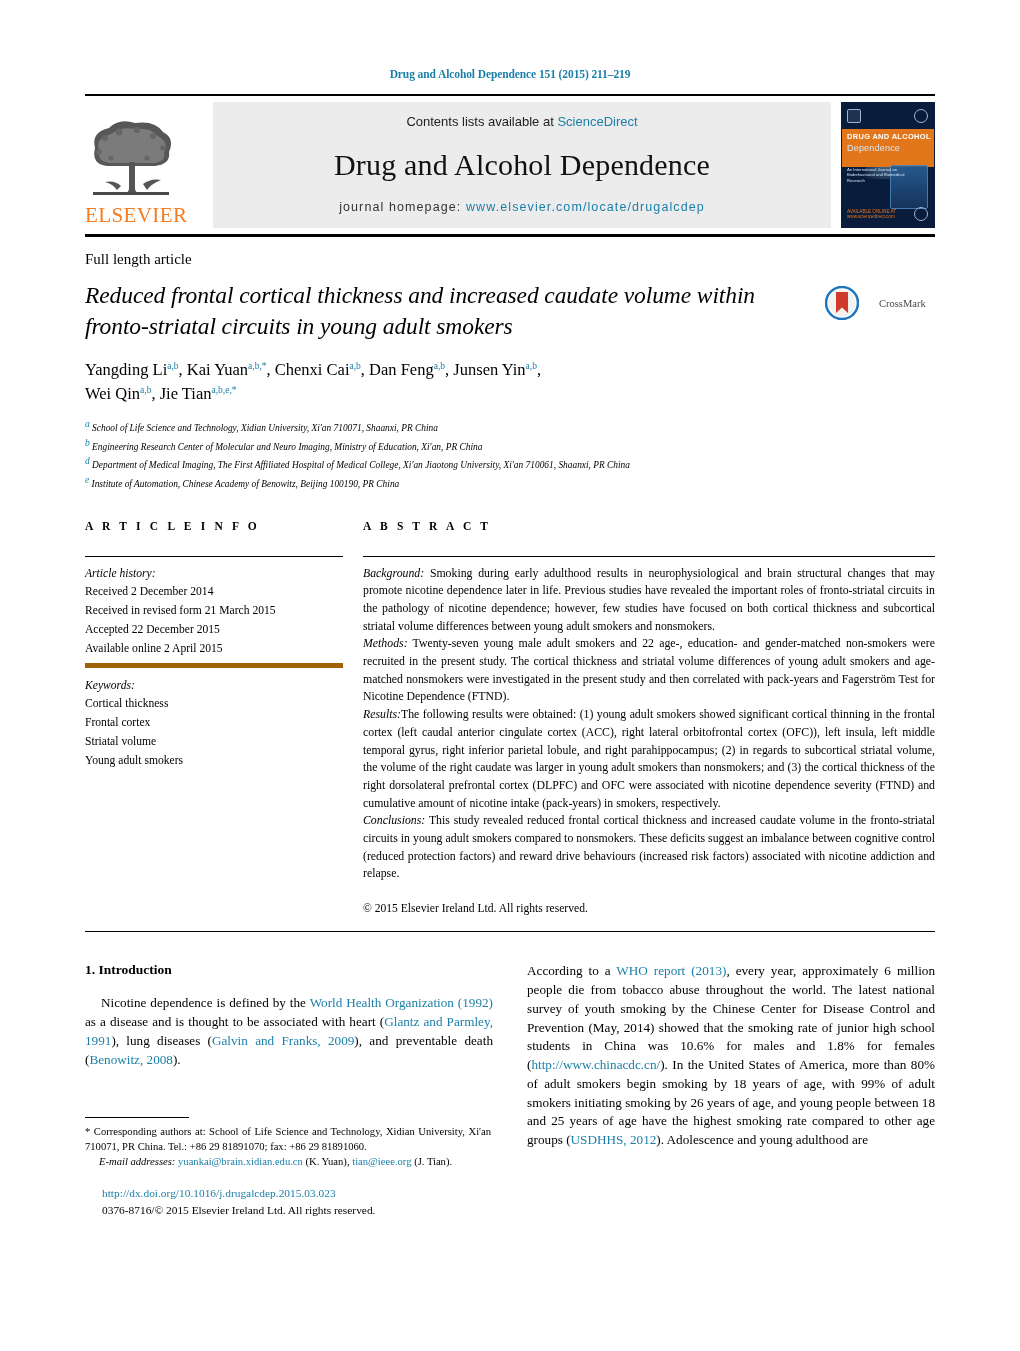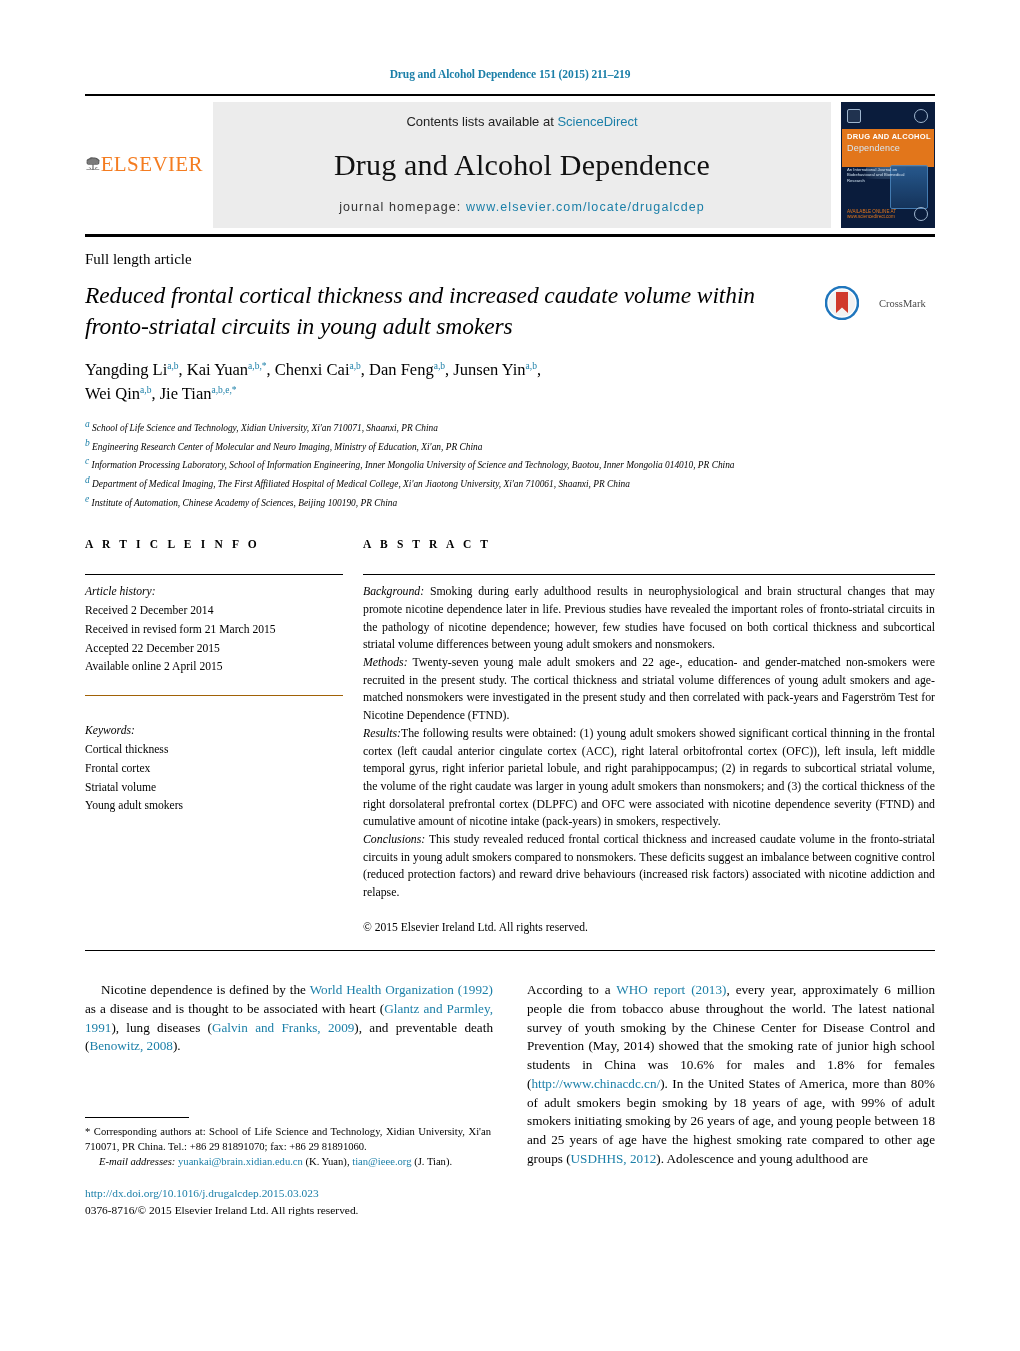--- a/index.html
+++ b/index.html
@@ -36,23 +36,22 @@
   .masthead {
     display: flex;
     align-items: stretch;
     height: 126px;
     margin-top: 6px;
   }
   .elsevier-logo {
     width: 118px;
     flex: 0 0 118px;
     display: flex;
-    flex-direction: row;
+    flex-direction: column;
     justify-content: flex-end;
-    align-items: center;
     padding-bottom: 2px;
   }
   .tree-svg { display:block; }
   .elsevier-word {
     font-family: "Liberation Serif", serif;
     color: #F47C20;
     font-size: 21px;
     letter-spacing: 0.4px;
     line-height: 1;
     margin-top: 1px;
@@ -187,21 +186,21 @@
   .sechead {
     font-family: "Liberation Serif", serif;
     font-size: 11.5px;
     font-weight: bold;
     letter-spacing: 3.2px;
     margin-bottom: 24px;
   }
   .hr-thin { border-top: 1px solid #000; margin: 0 0 8px 0; }
   .info-body { font-family:"Liberation Serif", serif; font-size: 11.6px; line-height: 1.62; }
   .info-label { font-style: italic; }
-  .kw-block { margin-top: 18px; padding-top: 26px; border-top: 1px solid #a16207; }
+  .kw-block { margin-top: 4px; padding-top: 9px; border-top: 5px solid #a16207; }
 
   .abs-body {
     font-family:"Liberation Serif", serif;
     font-size: 11.8px;
     line-height: 1.5;
     text-align: justify;
   }
   .abs-body p { margin: 0; }
   .abs-lead { font-style: italic; font-weight: normal; }
   .copyright { text-align: left; margin-top: 17px; font-size: 11.6px; }
@@ -245,21 +244,21 @@
   .fn-rule { border-top: 1px solid #000; width: 104px; margin-bottom: 6px; }
   .fn {
     font-family: "Liberation Serif", serif;
     font-size: 10.6px;
     line-height: 1.42;
     text-align: justify;
   }
   .fn .ital { font-style: italic; }
   .doi-block {
     position: absolute;
-    left: 85px;
+    left: 102px;
     bottom: 28px;
     font-family: "Liberation Serif", serif;
     font-size: 11.4px;
     line-height: 1.5;
   }
   .doi-link { color:#1b7fa8; }
   .issn-line { font-weight: normal; }
 </style>
 </head>
 <body>
@@ -348,23 +347,22 @@
         Yangding Li<sup>a,b</sup>, Kai Yuan<sup>a,b,<span class="star">*</span></sup>, Chenxi Cai<sup>a,b</sup>, Dan Feng<sup>a,b</sup>, Junsen Yin<sup>a,b</sup>,
       </div>
       <div>
         Wei Qin<sup>a,b</sup>, Jie Tian<sup>a,b,e,<span class="star">*</span></sup>
       </div>
     </div>
 
     <div class="affs">
       <div class="aff"><sup>a</sup> <span>School of Life Science and Technology, Xidian University, Xi'an 710071, Shaanxi, PR China</span></div>
       <div class="aff"><sup>b</sup> <span>Engineering Research Center of Molecular and Neuro Imaging, Ministry of Education, Xi'an, PR China</span></div>
-      <div class="aff"><sup>c</sup> <span>Information Processing Laboratory, School of Information Engineering, Inner Mongolia University of Science and Technology, Baotou, Inner Mongolia 014010, PR China</span></div>
       <div class="aff"><sup>d</sup> <span>Department of Medical Imaging, The First Affiliated Hospital of Medical College, Xi'an Jiaotong University, Xi'an 710061, Shaanxi, PR China</span></div>
-      <div class="aff"><sup>e</sup> <span>Institute of Automation, Chinese Academy of Sciences, Beijing 100190, PR China</span></div>
+      <div class="aff"><sup>e</sup> <span>Institute of Automation, Chinese Academy of Benowitz, Beijing 100190, PR China</span></div>
     </div>
 
     <div class="info-abs">
 
       <div class="col-info">
         <div class="sechead">A R T I C L E  I N F O</div>
         <div class="hr-thin"></div>
         <div class="info-body">
           <div class="info-label">Article history:</div>
           <div>Received 2 December 2014</div>
@@ -392,20 +390,21 @@
           <div class="copyright">© 2015 Elsevier Ireland Ltd. All rights reserved.</div>
         </div>
       </div>
 
     </div>
 
     <div class="abs-rule-bottom"></div>
 
     <div class="body-cols">
       <div class="bcol">
+        <div class="h1">1.  Introduction</div>
         <p class="ptext" id="left-para"><span>Nicotine dependence is defined by the </span><span class="ref">World Health Organization (1992)</span><span> as a disease and is thought to be associated with heart (</span><span class="ref">Glantz and Parmley, 1991</span><span>), lung diseases (</span><span class="ref">Galvin and Franks, 2009</span><span>), and preventable death (</span><span class="ref">Benowitz, 2008</span><span>).</span></p>
       </div>
       <div class="bcol">
         <p class="ptext noindent" id="right-para"><span>According to a </span><span class="ref">WHO report (2013)</span><span>, every year, approximately 6 million people die from tobacco abuse throughout the world. The latest national survey of youth smoking by the Chinese Center for Disease Control and Prevention (May, 2014) showed that the smoking rate of junior high school students in China was 10.6% for males and 1.8% for females (</span><span class="ref">http://www.chinacdc.cn/</span><span>). In the United States of America, more than 80% of adult smokers begin smoking by 18 years of age, with 99% of adult smokers initiating smoking by 26 years of age, and young people between 18 and 25 years of age have the highest smoking rate compared to other age groups (</span><span class="ref">USDHHS, 2012</span><span>). Adolescence and young adulthood are</span></p>
       </div>
     </div>
 
   </div>
 
   <div class="footnote-area">

